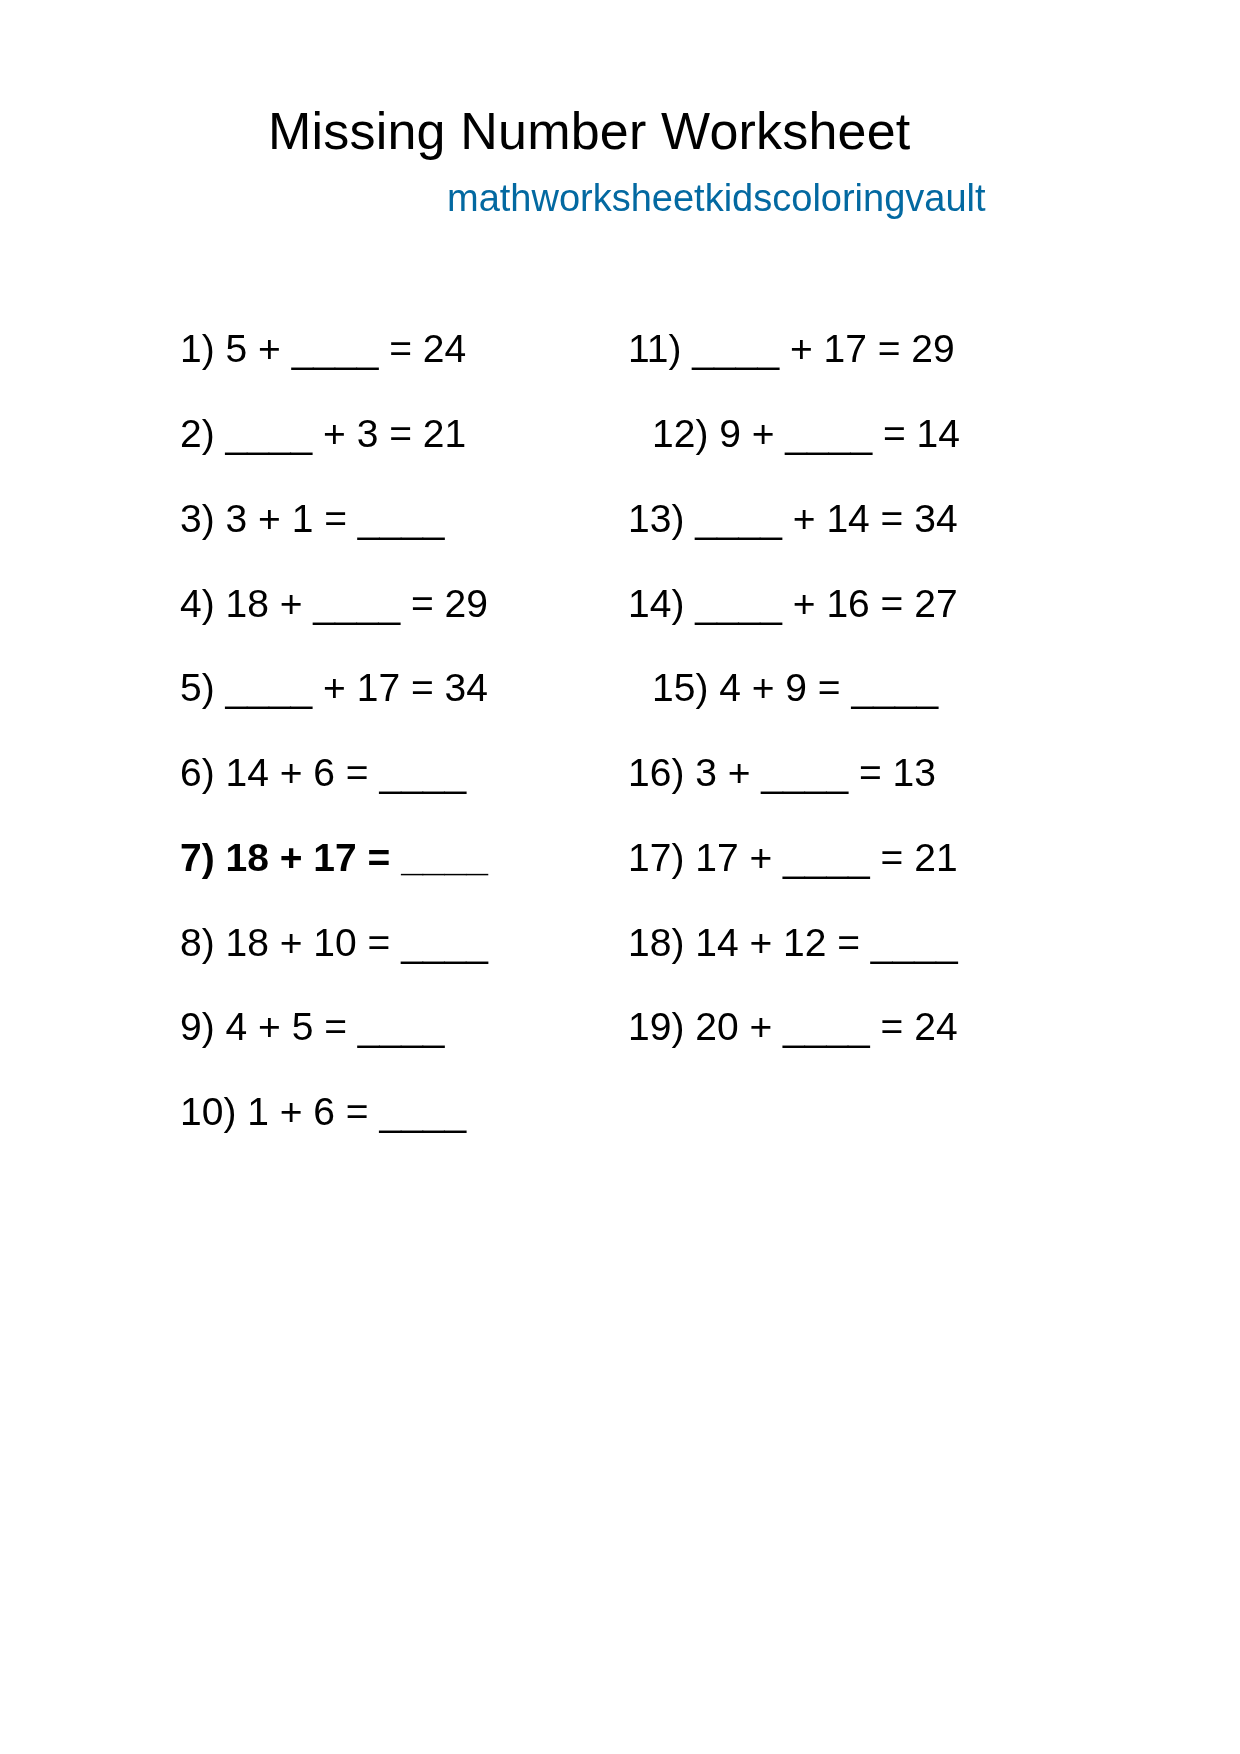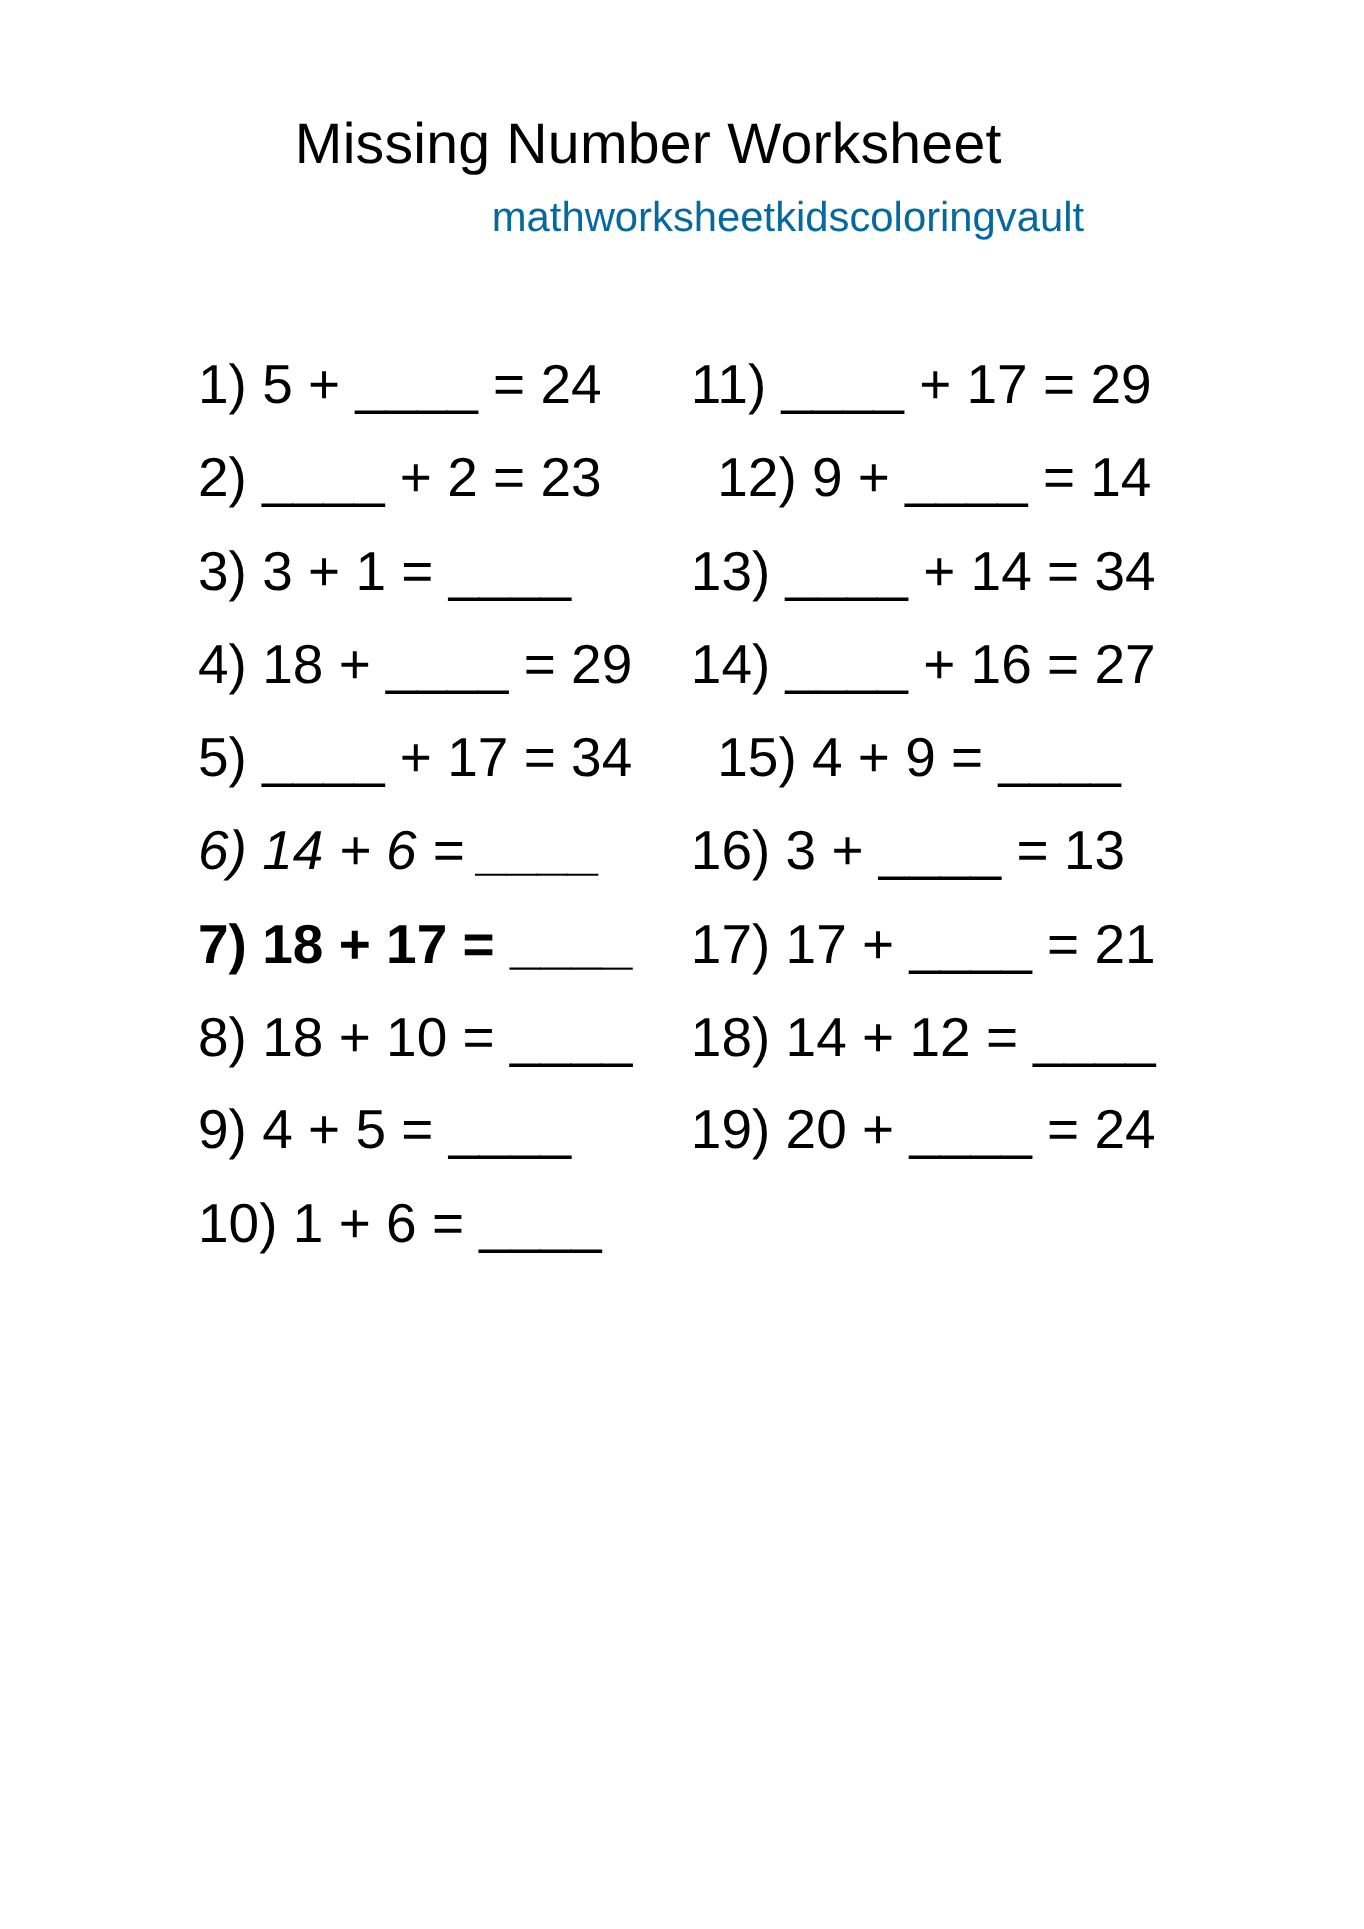--- a/index.html
+++ b/index.html
@@ -42,41 +42,41 @@
       color: #0369a1;
     }
     .problems {
       position: absolute;
       left: 0;
       top: 0;
       width: 1240px;
     }
     .problem {
       position: absolute;
-      font-size: 50px;
+      font-size: 39px;
       line-height: 46px;
       white-space: pre;
       color: #000000;
     }
   </style>
 </head>
 <body>
 
 <div class="page">
   <div class="title">Missing Number Worksheet</div>
   <div class="subtitle">mathworksheetkidscoloringvault</div>
 
   <div class="problems">
 
     <div class="problem" style="left:180px; top:313px;">1) 5 + ____ = 24</div>
-    <div class="problem" style="left:180px; top:398px;">2) ____ + 2 = 23</div>
+    <div class="problem" style="left:180px; top:398px;">2) ____ + 3 = 21</div>
     <div class="problem" style="left:180px; top:483px;">3) 3 + 1 = ____</div>
     <div class="problem" style="left:180px; top:568px;">4) 18 + ____ = 29</div>
     <div class="problem" style="left:180px; top:652px;">5) ____ + 17 = 34</div>
-    <div class="problem" style="left:180px; top:737px;font-style:italic;">6) 14 + 6 = ____</div>
+    <div class="problem" style="left:180px; top:737px;">6) 14 + 6 = ____</div>
     <div class="problem" style="left:180px; top:822px;font-weight:bold;">7) 18 + 17 = ____</div>
     <div class="problem" style="left:180px; top:907px;">8) 18 + 10 = ____</div>
     <div class="problem" style="left:180px; top:991px;">9) 4 + 5 = ____</div>
     <div class="problem" style="left:180px; top:1076px;">10) 1 + 6 = ____</div>
 
     <div class="problem" style="left:628px; top:313px;">11) ____ + 17 = 29</div>
     <div class="problem" style="left:628px; top:398px;margin-left:24px;">12) 9 + ____ = 14</div>
     <div class="problem" style="left:628px; top:483px;">13) ____ + 14 = 34</div>
     <div class="problem" style="left:628px; top:568px;">14) ____ + 16 = 27</div>
     <div class="problem" style="left:628px; top:652px;margin-left:24px;">15) 4 + 9 = ____</div>

